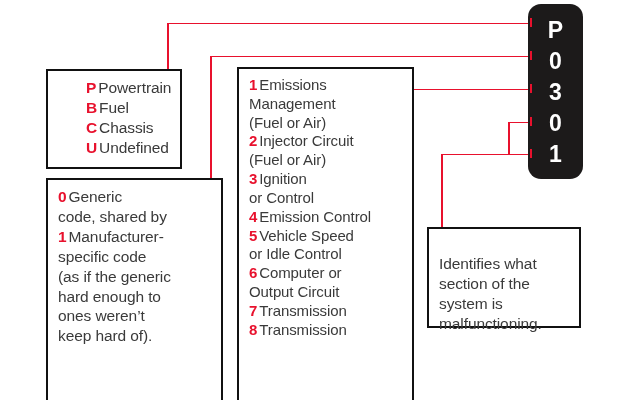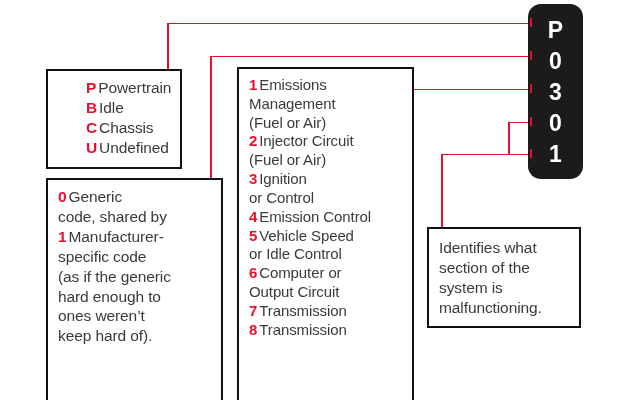--- a/index.html
+++ b/index.html
@@ -45,21 +45,21 @@
 
   
   #box-prefix      { left: 46px;  top: 69px;  width: 136px; height: 100px; padding-left: 28px; }
   #box-generic     { left: 46px;  top: 178px; width: 177px; height: 242px; }
   #box-subsystem   { left: 237px; top: 67px;  width: 177px; height: 391px; }
   #box-identifies  { left: 427px; top: 227px; width: 154px; height: 101px; }
 
   #box-subsystem .line { font-size: 15px; line-height: 1.255; }
   #box-generic .line   { font-size: 15.5px; line-height: 1.285; }
   #box-identifies .line{ font-size: 15.5px; line-height: 1.30; }
-  #box-identifies .box-inner { padding: 9px 8px 6px 10px; }
+  #box-identifies .box-inner { padding: 9px 8px 6px 10px; margin-top: 16px; }
 
   
   #code-pill {
     position: absolute;
     left: 528px;
     top: 4px;
     width: 55px;
     height: 175px;
     background: #1c1a1a;
     border-radius: 13px;
@@ -128,21 +128,21 @@
     <div class="code-char">P</div>
     <div class="code-char">0</div>
     <div class="code-char">3</div>
     <div class="code-char">0</div>
     <div class="code-char">1</div>
   </div>
 
   <div class="box" id="box-prefix">
     <div class="box-inner">
         <div class="line"><span class="key">P</span><span class="txt">Powertrain</span></div>
-        <div class="line"><span class="key">B</span><span class="txt">Idle</span></div>
+        <div class="line"><span class="key">B</span><span class="txt">Fuel</span></div>
         <div class="line"><span class="key">C</span><span class="txt">Chassis</span></div>
         <div class="line"><span class="key">U</span><span class="txt">Undefined</span></div>
       </div>
   </div>
 
   <div class="box" id="box-generic">
     <div class="box-inner">
         <div class="line"><span class="key">0</span><span class="txt">Generic</span></div>
         <div class="line"><span class="txt">code, shared by</span></div>
         <div class="line"><span class="key">1</span><span class="txt">Manufacturer-</span></div>

